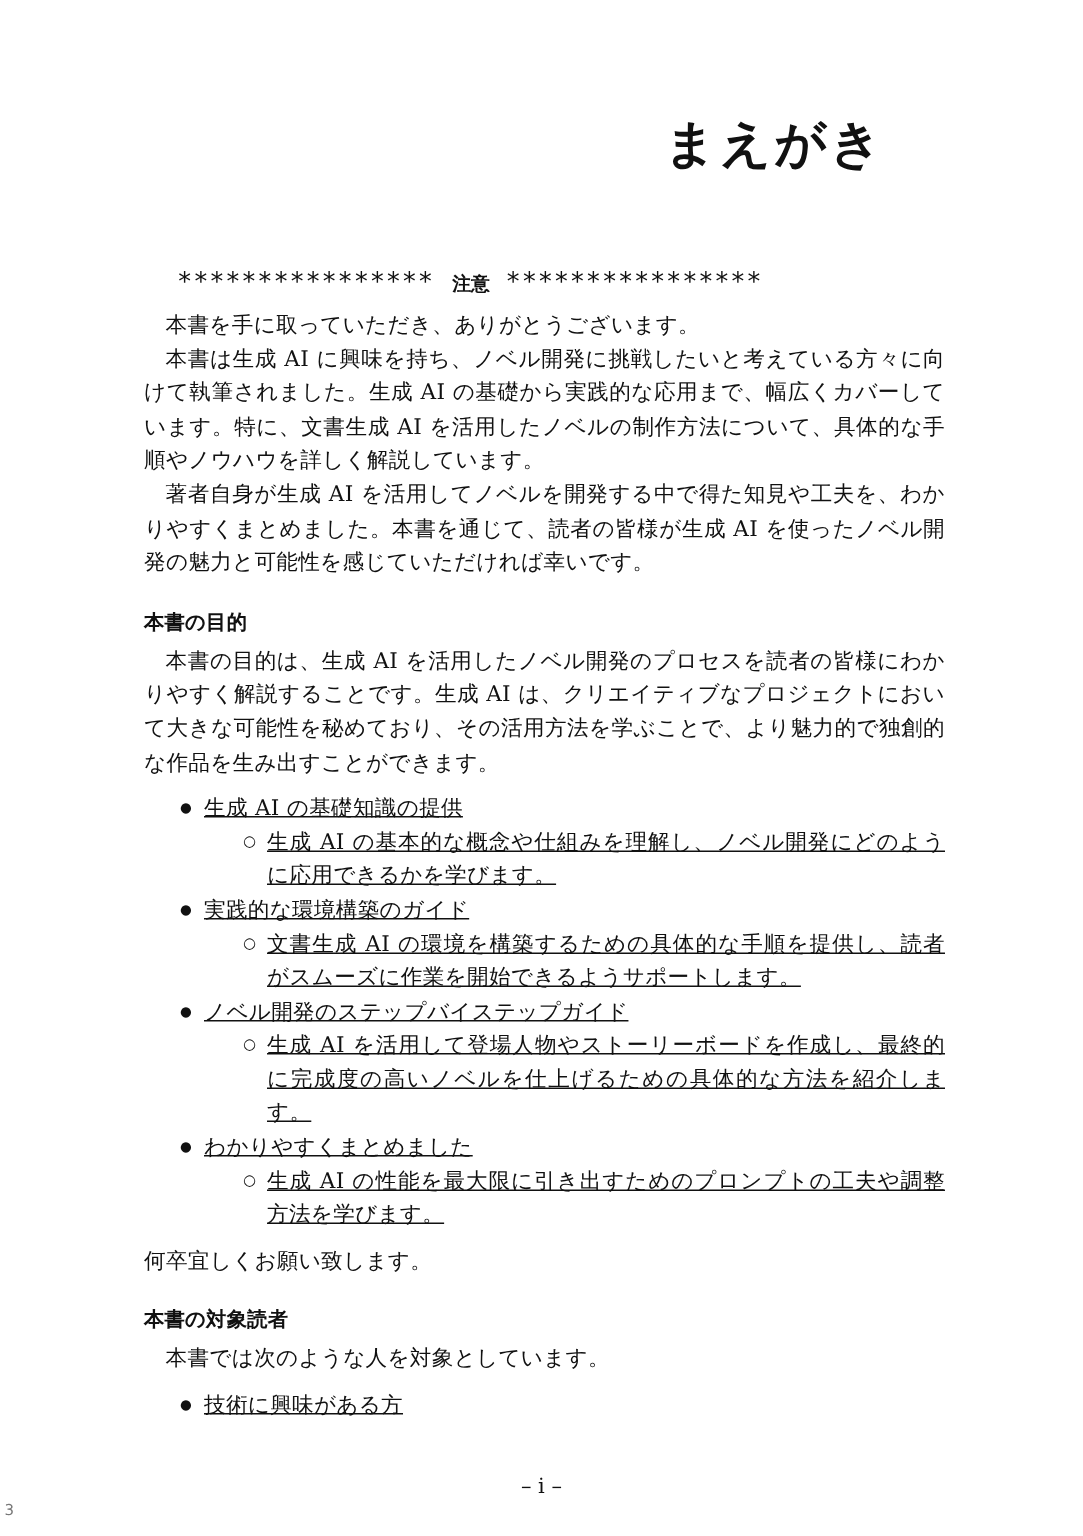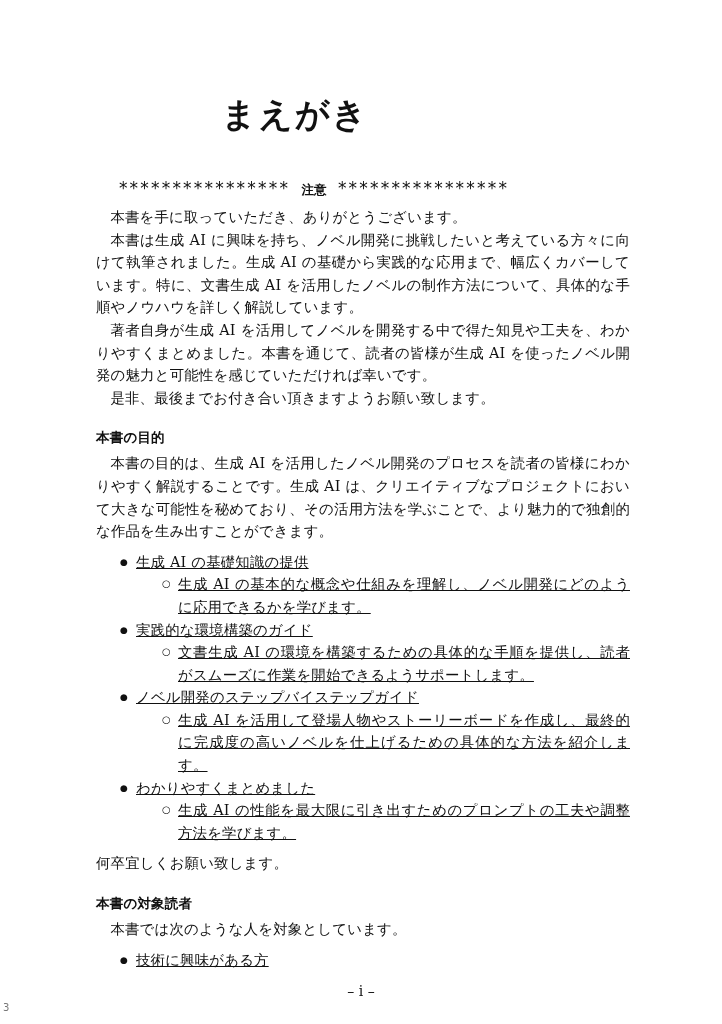--- a/index.html
+++ b/index.html
@@ -1,18 +1,18 @@
 <!DOCTYPE html>
 <html><head>
   <meta charset="utf-8">
   <style>
     html, body { margin: 0; padding: 0; background: #ffffff; }
     body { width: 722px; height: 1024px; position: relative; overflow: hidden; color: #111; }
     .page { position: absolute; left: 96px; top: 0; width: 534px; font-family: "DejaVu Serif", "Liberation Serif", serif; font-size: 14.4px; line-height: 22.6px; letter-spacing: 0.2px; }
-    .title { position: absolute; left: 0; width: 590px; top: 92px; text-align: center; font-family: "DejaVu Sans", "Liberation Sans", sans-serif; font-weight: bold; font-size: 34px; line-height: 44px; letter-spacing: 2px; }
+    .title { position: absolute; left: 0; width: 590px; top: 74px; text-align: right; font-family: "DejaVu Sans", "Liberation Sans", sans-serif; font-weight: bold; font-size: 34px; line-height: 44px; letter-spacing: 2px; }
     .notice { position: absolute; left: 0; width: 628px; top: 176px; text-align: center; font-family: "DejaVu Sans", "Liberation Sans", sans-serif; font-size: 17px; line-height: 24px; }
     .notice .stars { letter-spacing: 2.2px; }
     .notice .label { font-weight: bold; font-size: 12.5px; margin: 0 6px; }
     .body { position: absolute; top: 206px; left: 0; width: 534px; }
     p { margin: 0; text-indent: 1em; text-align: justify; }
     h2 { margin: 17px 0 4px 0; font-family: "DejaVu Sans", "Liberation Sans", sans-serif; font-weight: bold; font-size: 13.5px; line-height: 22px; }
     ul.l1 { list-style: none; margin: 8px 0 8px 0; padding: 0 0 0 26px; text-decoration: underline; }
     ul.l1 > li { position: relative; padding-left: 14px; }
     ul.l1 > li::before { content: "●"; position: absolute; left: -2px; top: 0; font-size: 9px; }
     ul.l2 { list-style: none; margin: 0; padding: 0 0 0 26px; }
@@ -31,21 +31,20 @@
   <span class="stars">****************</span>
   <span class="label">注意</span>
   <span class="stars">****************</span>
 </div>
 
 <div class="page">
   <div class="body">
     <p>本書を手に取っていただき、ありがとうございます。</p>
     <p>本書は生成 AI に興味を持ち、ノベル開発に挑戦したいと考えている方々に向けて執筆されました。生成 AI の基礎から実践的な応用まで、幅広くカバーしています。特に、文書生成 AI を活用したノベルの制作方法について、具体的な手順やノウハウを詳しく解説しています。</p>
     <p>著者自身が生成 AI を活用してノベルを開発する中で得た知見や工夫を、わかりやすくまとめました。本書を通じて、読者の皆様が生成 AI を使ったノベル開発の魅力と可能性を感じていただければ幸いです。</p>
-    <p>是非、最後までお付き合い頂きますようお願い致します。</p>
 
     <h2>本書の目的</h2>
     <p>本書の目的は、生成 AI を活用したノベル開発のプロセスを読者の皆様にわかりやすく解説することです。生成 AI は、クリエイティブなプロジェクトにおいて大きな可能性を秘めており、その活用方法を学ぶことで、より魅力的で独創的な作品を生み出すことができます。</p>
 
     <ul class="l1">
       <li>
         <span>生成 AI の基礎知識の提供</span>
         <ul class="l2">
           <li>生成 AI の基本的な概念や仕組みを理解し、ノベル開発にどのように応用できるかを学びます。</li>
         </ul>

